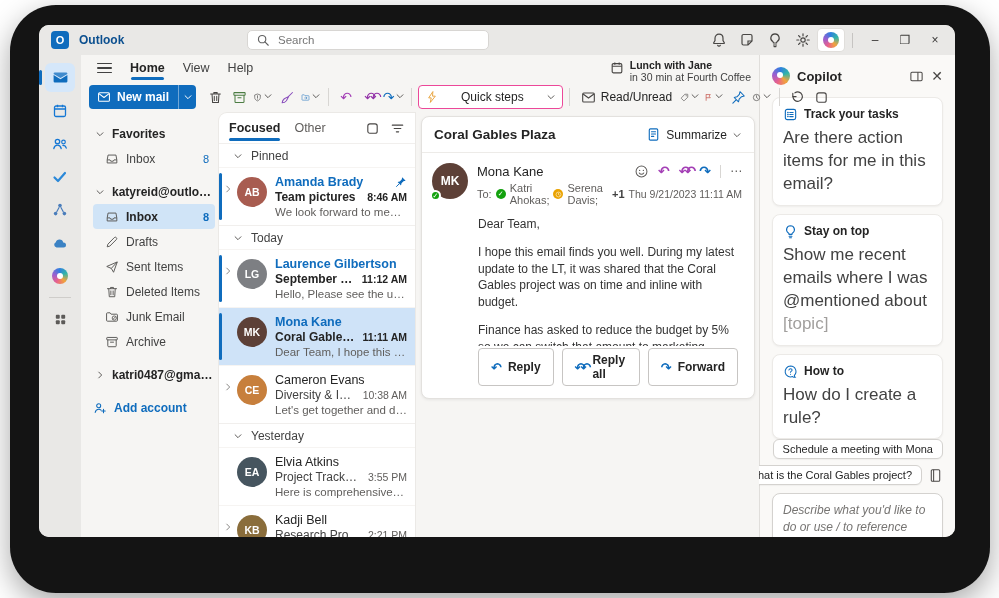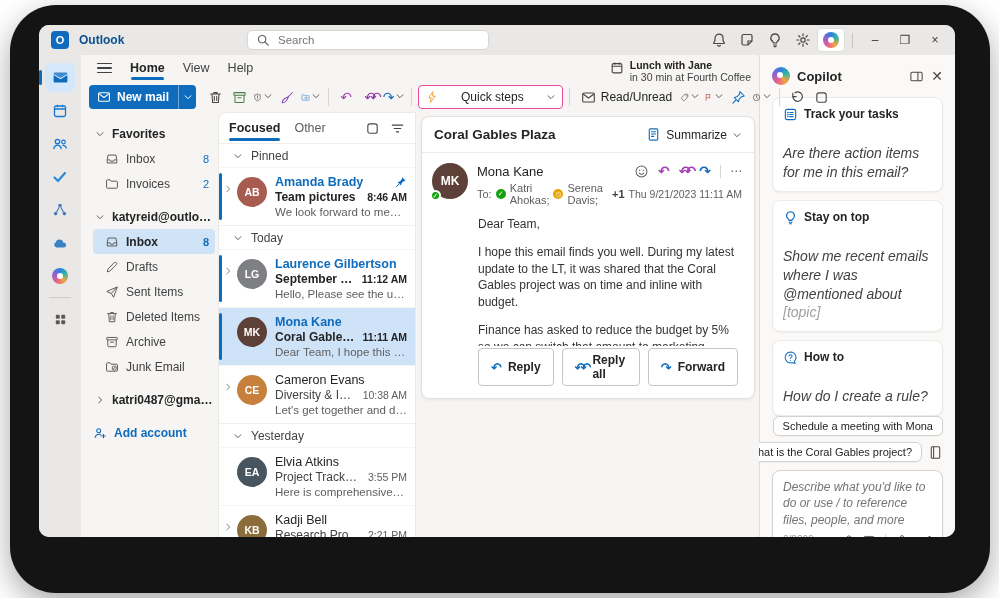--- a/index.html
+++ b/index.html
@@ -139,21 +139,21 @@
   .copilot{width:196px;background:#faf9f7;border-left:1px solid #e0dedb;display:flex;flex-direction:column;
     padding:8px 12px 10px;flex:none;}
   .cphead{display:flex;align-items:center;gap:7px;height:26px;flex:none;}
   .cptitle{font-size:13px;font-weight:bold;flex:1;}
   .cpico{color:#484644;display:flex;align-items:center;}
   .cpx{color:#484644;font-size:14px;line-height:1;}
   .cpcards{margin-top:8px;display:flex;flex-direction:column;gap:8px;}
   .cpcard{background:#fff;border:1px solid #eceae7;border-radius:8px;padding:9px 10px;box-shadow:0 1px 2px rgba(0,0,0,.05);}
   .cct{display:flex;align-items:flex-start;gap:6px;font-size:12px;font-weight:bold;color:#242424;}
   .cct .cic{color:#0f6cbd;flex:none;}
-  .ccb{font-size:14px;color:#424242;margin-top:22px;line-height:1.35;font-style:italic;}
+  .ccb{font-size:17px;color:#424242;margin-top:5px;line-height:1.35;}
   .ccb .muted{color:#a19f9d;}
   .cpspace{flex:1;}
   .chips{display:flex;flex-direction:column;align-items:flex-end;gap:6px;}
   .chip{background:#fff;border:1px solid #d4d2cf;border-radius:6px;padding:3px 9px;font-size:11px;color:#242424;
     box-shadow:0 1px 1px rgba(0,0,0,.04);white-space:nowrap;}
   .chiprow{display:flex;align-items:center;gap:6px;}
   .cpinput{margin-top:8px;background:#fff;border:1px solid #d4d2cf;border-radius:8px;padding:8px 10px 6px;
     box-shadow:0 1px 2px rgba(0,0,0,.05);flex:none;}
   .ph{font-size:12px;color:#767472;line-height:1.35;min-height:33px;font-style:italic;}
   .cpbot{display:flex;align-items:flex-start;margin-top:6px;color:#605e5c;}
@@ -581,27 +581,20 @@
               </svg>
             <span class="lbl">Favorites</span>
           </div>
           <div class="frow sub">
             <svg class="ic14 fic">
                 <use href="#s-inbox"></use>
               </svg>
             <span class="lbl">Inbox</span>
             <span class="cnt">8</span>
           </div>
-          <div class="frow sub">
-            <svg class="ic14 fic">
-                <use href="#s-folder"></use>
-              </svg>
-            <span class="lbl">Invoices</span>
-            <span class="cnt">2</span>
-          </div>
           <div class="frow head" style="margin-top:8px">
             <svg class="ic10" style="color:#605e5c">
                 <use href="#s-chev"></use>
               </svg>
             <span class="lbl">katyreid@outlook.co...</span>
           </div>
           <div class="frow sub sel">
             <svg class="ic14 fic">
                 <use href="#s-inbox"></use>
               </svg>
@@ -621,29 +614,29 @@
             <span class="lbl">Sent Items</span>
           </div>
           <div class="frow sub">
             <svg class="ic14 fic">
                 <use href="#s-trash"></use>
               </svg>
             <span class="lbl">Deleted Items</span>
           </div>
           <div class="frow sub">
             <svg class="ic14 fic">
-                <use href="#s-archive"></use>
-              </svg>
-            <span class="lbl">Archive</span>
+                <use href="#s-junk"></use>
+              </svg>
+            <span class="lbl">Junk Email</span>
           </div>
           <div class="frow sub">
             <svg class="ic14 fic">
-                <use href="#s-junk"></use>
-              </svg>
-            <span class="lbl">Junk Email</span>
+                <use href="#s-archive"></use>
+              </svg>
+            <span class="lbl">Archive</span>
           </div>
           <div class="frow head" style="margin-top:8px">
             <svg class="ic10" style="color:#605e5c">
                 <use href="#s-chevr"></use>
               </svg>
             <span class="lbl">katri0487@gmail.com</span>
           </div>
           <div class="addacct">
             <svg class="ic14">
                 <use href="#s-personadd"></use>

